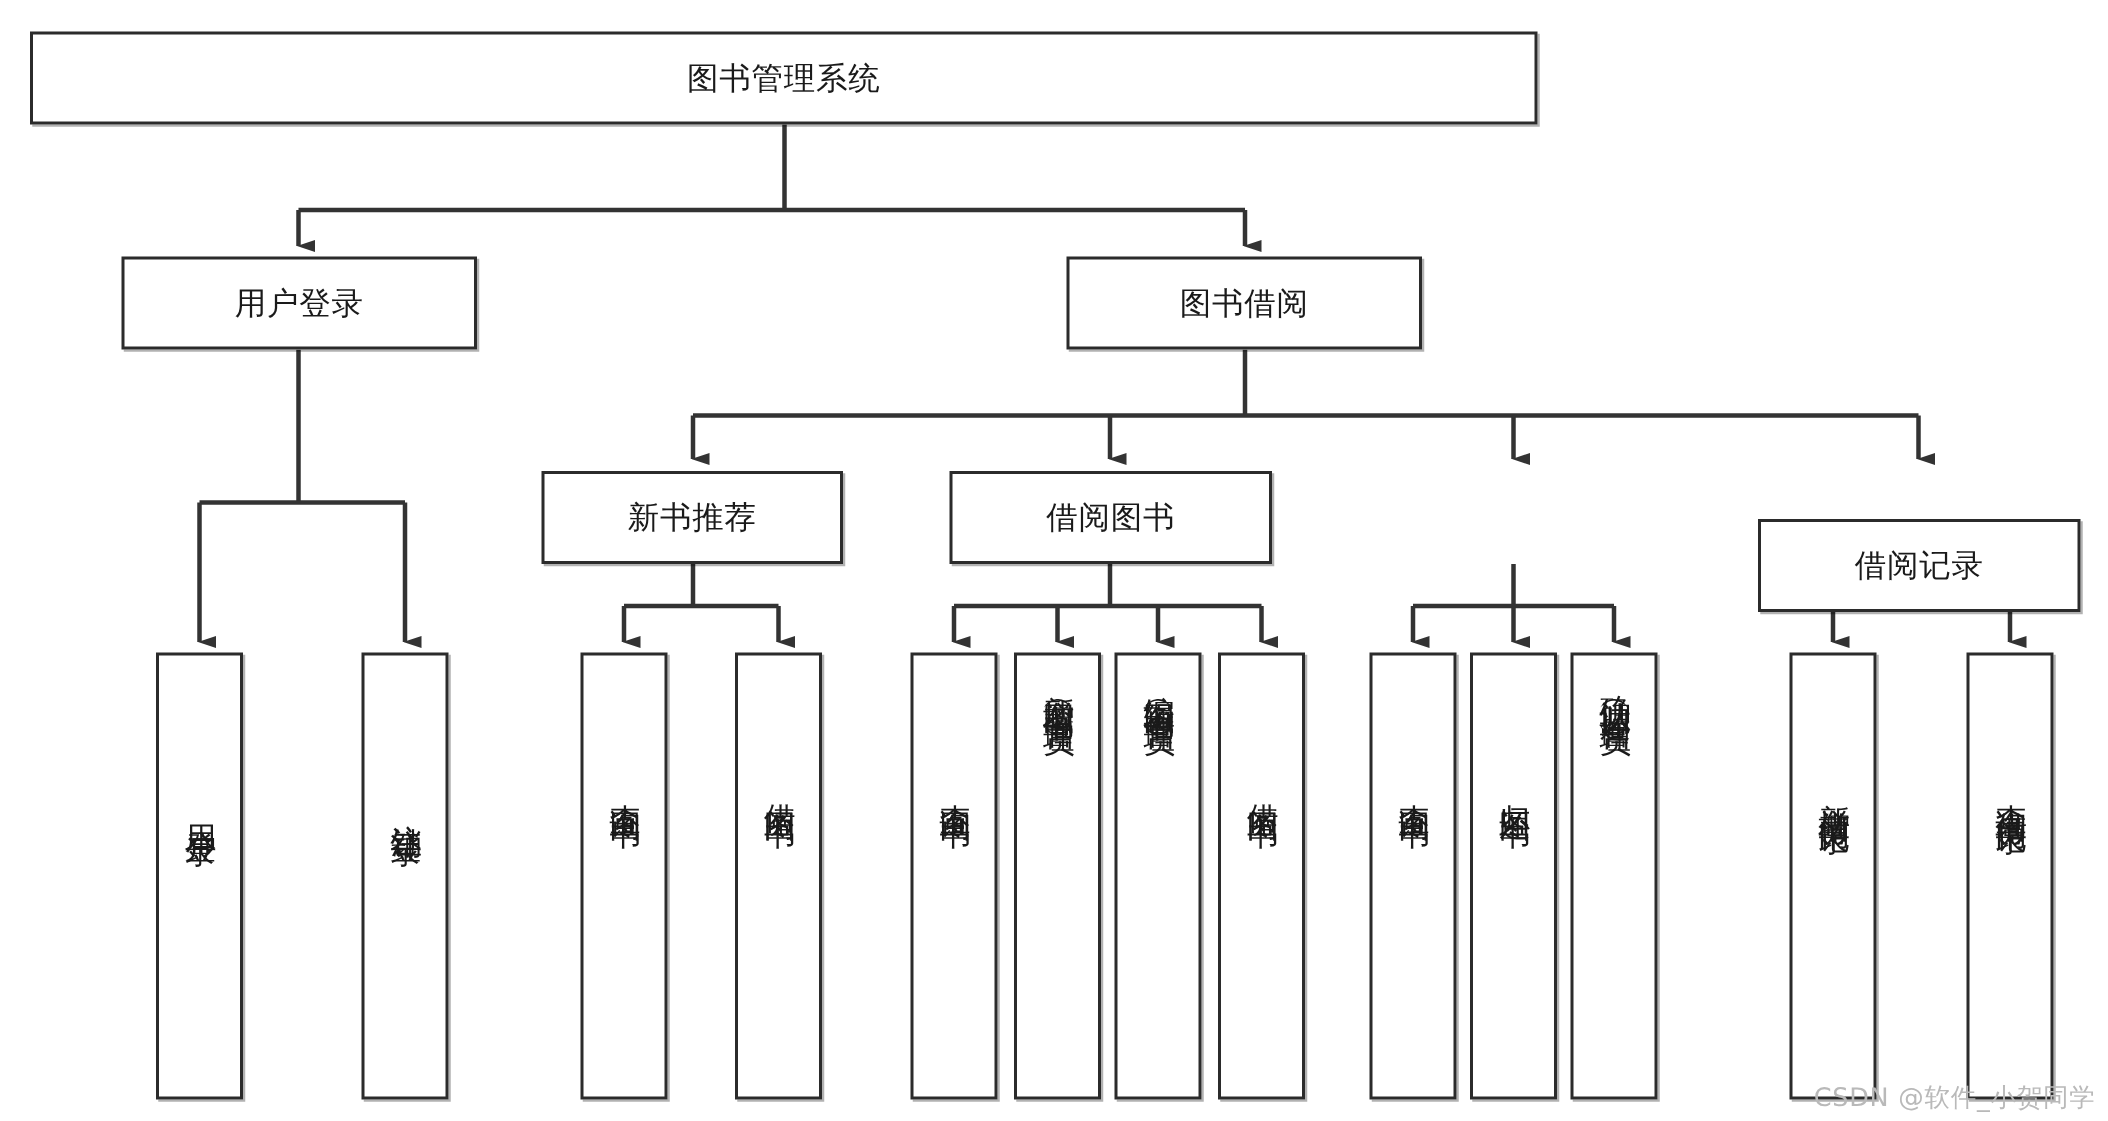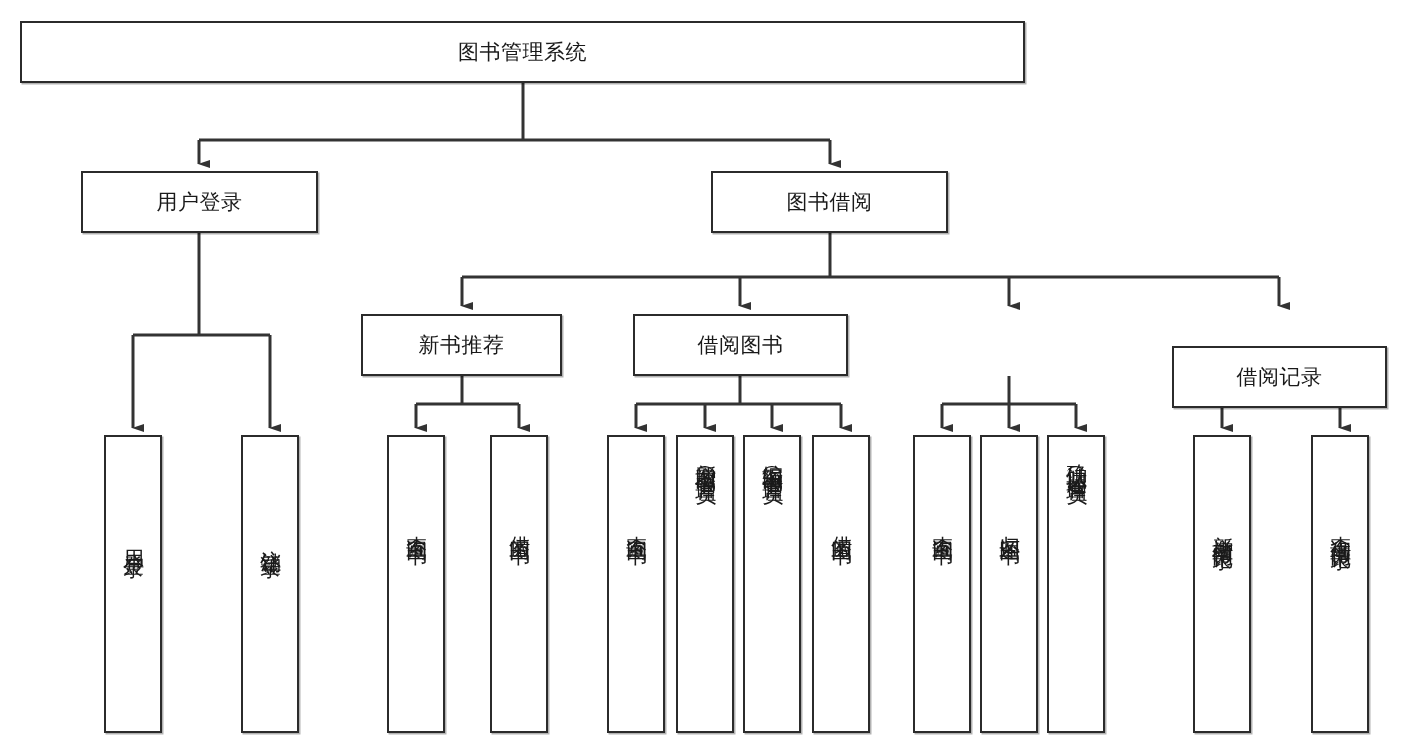--- a/index.html
+++ b/index.html
@@ -192,14 +192,15 @@
     <span class="lbl">确认归还（管理员）</span>
   </div>
 
   <div class="node vert center" style="left:1193px; top:435px; width:58px; height:298px;">
     <span class="lbl">新增借阅记录</span>
   </div>
   <div class="node vert center" style="left:1311px; top:435px; width:58px; height:298px;">
     <span class="lbl">查询借阅记录</span>
   </div>
 
+  <div class="watermark">CSDN @软件_小贺同学</div>
 
 </div>
 
 </body></html>

